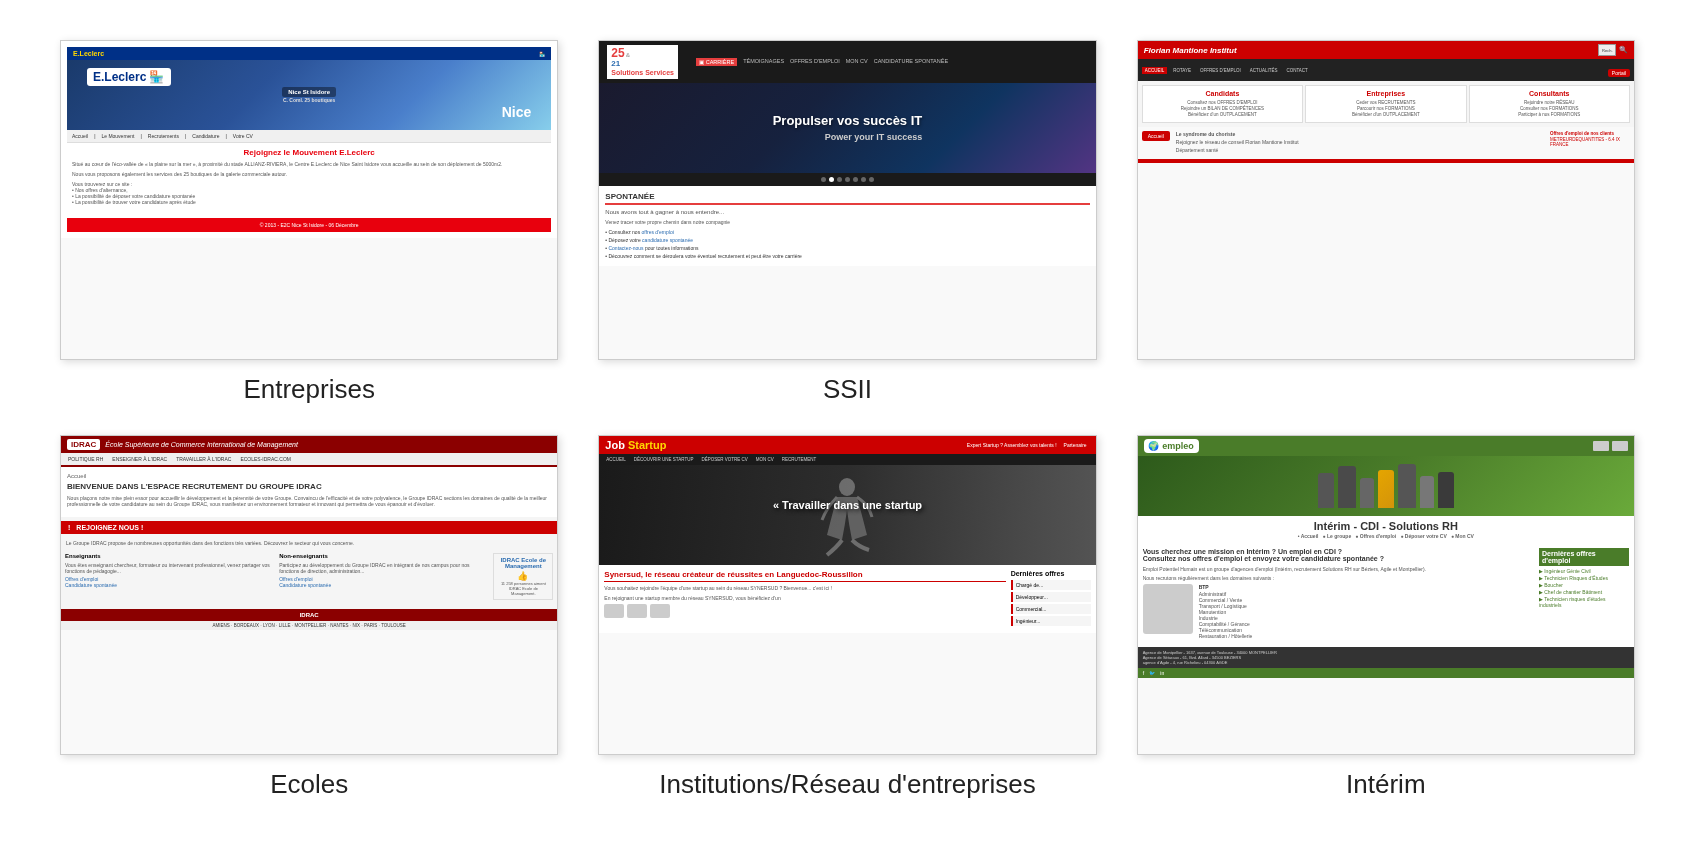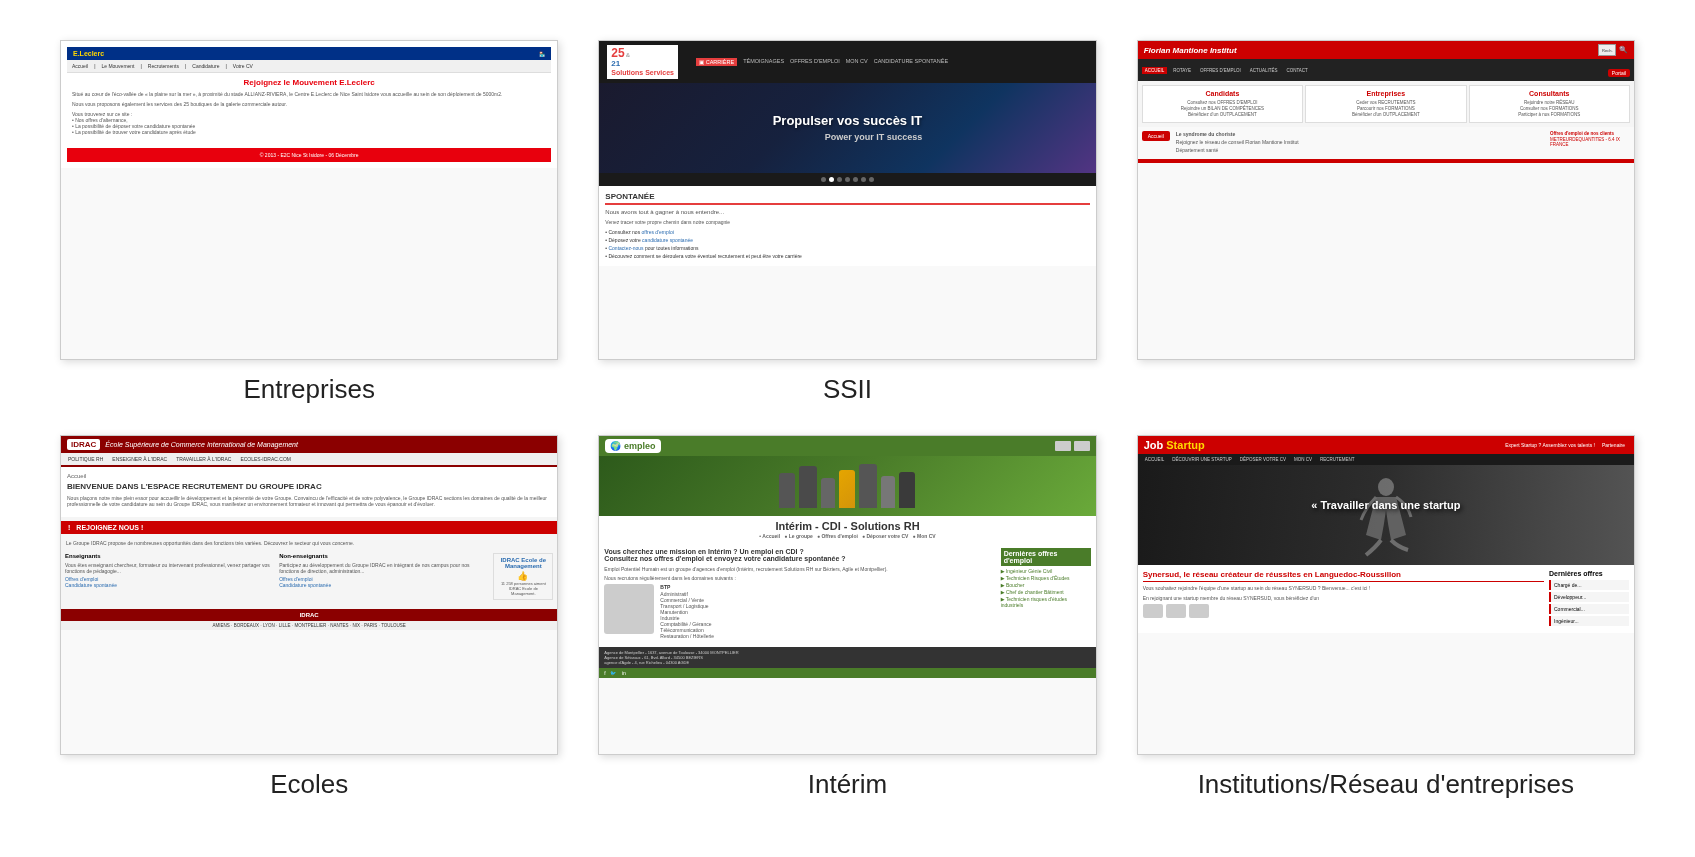--- a/index.html
+++ b/index.html
@@ -549,20 +549,28 @@
 
 <div class="grid-container">
 
   <div class="card">
     <div class="screenshot-frame">
       <div class="leclerc-screen">
         <div class="leclerc-top-bar">
           <span style="font-size:7px; font-weight:bold; color:#FFD700;">E.Leclerc</span>
           <span style="font-size:5px;">🏪</span>
         </div>
+        <div class="leclerc-header-img">
+          <span class="eleclerc-txt">E.Leclerc 🏪</span>
+          <div style="text-align:center;">
+            <div style="font-size:6px; background:rgba(0,0,0,0.4); padding:2px 6px; border-radius:2px;">Nice St Isidore</div>
+            <div style="font-size:5px; color:#ddd;">C. Coml. 25 boutiques</div>
+          </div>
+          <span class="leclerc-nice">Nice</span>
+        </div>
         <div class="leclerc-nav">
           <span>Accueil</span>
           <span style="margin:0 3px;">|</span>
           <span>Le Mouvement</span>
           <span style="margin:0 3px;">|</span>
           <span>Recrutements</span>
           <span style="margin:0 3px;">|</span>
           <span>Candidature</span>
           <span style="margin:0 3px;">|</span>
           <span>Votre CV</span>
@@ -736,20 +744,74 @@
               <div style="font-size:9px;">👍</div>
               <div style="font-size:4px; color:#555;">11 258 personnes aiment IDRAC Ecole de Management.</div>
             </div>
           </div>
         </div>
         <div class="idrac-footer">IDRAC</div>
         <div class="idrac-cities">AMIENS · BORDEAUX · LYON · LILLE · MONTPELLIER · NANTES · NIX · PARIS · TOULOUSE</div>
       </div>
     </div>
     <div class="card-label">Ecoles</div>
+  </div>
+
+  <div class="card">
+    <div class="screenshot-frame">
+      <div class="js-screen">
+        <div class="js-top">
+          <div class="js-logo">Job <span>Startup</span></div>
+          <div style="margin-left:auto; display:flex; gap:4px; align-items:center; font-size:5px; color:#fff;">
+            <span>Expert Startup ? Assemblez vos talents !</span>
+            <span style="background:#cc0000; padding:1px 3px;">Partenaire</span>
+          </div>
+        </div>
+        <div class="js-nav">
+          <span class="js-nav-item">ACCUEIL</span>
+          <span class="js-nav-item">DÉCOUVRIR UNE STARTUP</span>
+          <span class="js-nav-item">DÉPOSER VOTRE CV</span>
+          <span class="js-nav-item">MON CV</span>
+          <span class="js-nav-item">RECRUTEMENT</span>
+        </div>
+        <div class="js-hero">
+          <div style="position:absolute; left:0; top:0; right:0; bottom:0; background: linear-gradient(to right, #1a1a1a 0%, #2d2d2d 50%, #555 100%); opacity:0.9;"></div>
+
+          <svg style="position:absolute; left:50%; transform:translateX(-50%); bottom:0; opacity:0.7;" width="60" height="90" viewBox="0 0 60 90">
+            <ellipse cx="30" cy="12" rx="8" ry="9" fill="#888"></ellipse>
+            <path d="M20 22 Q15 40 10 60 L25 65 Q28 50 30 35 Q32 50 35 65 L50 60 Q45 40 40 22 Z" fill="#777"></path>
+            <path d="M25 65 Q20 72 10 80" stroke="#888" stroke-width="4" fill="none"></path>
+            <path d="M35 65 Q42 72 52 75" stroke="#888" stroke-width="4" fill="none"></path>
+            <path d="M20 22 Q10 32 5 45" stroke="#888" stroke-width="3" fill="none"></path>
+            <path d="M40 22 Q52 30 55 42" stroke="#888" stroke-width="3" fill="none"></path>
+          </svg>
+          <div class="js-hero-text" style="position:relative; z-index:2; top:-10px;">« Travailler dans une startup</div>
+        </div>
+        <div class="js-body">
+          <div class="js-left">
+            <div class="js-section-title">Synersud, le réseau créateur de réussites en Languedoc-Roussillon</div>
+            <div style="font-size:5px; color:#555; margin-bottom:4px;">Vous souhaitez rejoindre l'équipe d'une startup au sein du réseau SYNERSUD ? Bienvenue... c'est ici !</div>
+            <div style="font-size:5px; color:#555; margin-bottom:3px;">En rejoignant une startup membre du réseau SYNERSUD, vous bénéficiez d'un</div>
+            <div style="display:flex; gap:3px; flex-wrap:wrap; margin-bottom:3px;">
+              <div style="width:20px; height:14px; background:#ccc; border-radius:2px;"></div>
+              <div style="width:20px; height:14px; background:#ccc; border-radius:2px;"></div>
+              <div style="width:20px; height:14px; background:#ccc; border-radius:2px;"></div>
+            </div>
+          </div>
+          <div class="js-right">
+            <div class="js-right-title" style="font-size:7px; font-weight:bold; margin-bottom:3px;">Dernières offres</div>
+            <div class="js-offer">Chargé de...</div>
+            <div class="js-offer">Développeur...</div>
+            <div class="js-offer">Commercial...</div>
+            <div class="js-offer">Ingénieur...</div>
+          </div>
+        </div>
+      </div>
+    </div>
+    <div class="card-label">Institutions/Réseau d'entreprises</div>
   </div>
 
   <div class="card">
     <div class="screenshot-frame">
       <div class="emp-screen">
         <div class="emp-top">
           <div class="emp-logo">🌍 empleo</div>
           <div style="margin-left:auto; display:flex; gap:3px;">
             <div style="width:16px; height:10px; background:#ccc; border-radius:1px;"></div>
             <div style="width:16px; height:10px; background:#ccc; border-radius:1px;"></div>
@@ -810,67 +872,13 @@
         <div style="background:#4a7c29; display:flex; gap:5px; padding:2px 5px; font-size:5px; color:#fff;">
           <span>f</span>
             <span>🐦</span>
             <span>in</span>
         </div>
       </div>
     </div>
     <div class="card-label">Intérim</div>
   </div>
 
-  <div class="card">
-    <div class="screenshot-frame">
-      <div class="js-screen">
-        <div class="js-top">
-          <div class="js-logo">Job <span>Startup</span></div>
-          <div style="margin-left:auto; display:flex; gap:4px; align-items:center; font-size:5px; color:#fff;">
-            <span>Expert Startup ? Assemblez vos talents !</span>
-            <span style="background:#cc0000; padding:1px 3px;">Partenaire</span>
-          </div>
-        </div>
-        <div class="js-nav">
-          <span class="js-nav-item">ACCUEIL</span>
-          <span class="js-nav-item">DÉCOUVRIR UNE STARTUP</span>
-          <span class="js-nav-item">DÉPOSER VOTRE CV</span>
-          <span class="js-nav-item">MON CV</span>
-          <span class="js-nav-item">RECRUTEMENT</span>
-        </div>
-        <div class="js-hero">
-          <div style="position:absolute; left:0; top:0; right:0; bottom:0; background: linear-gradient(to right, #1a1a1a 0%, #2d2d2d 50%, #555 100%); opacity:0.9;"></div>
-
-          <svg style="position:absolute; left:50%; transform:translateX(-50%); bottom:0; opacity:0.7;" width="60" height="90" viewBox="0 0 60 90">
-            <ellipse cx="30" cy="12" rx="8" ry="9" fill="#888"></ellipse>
-            <path d="M20 22 Q15 40 10 60 L25 65 Q28 50 30 35 Q32 50 35 65 L50 60 Q45 40 40 22 Z" fill="#777"></path>
-            <path d="M25 65 Q20 72 10 80" stroke="#888" stroke-width="4" fill="none"></path>
-            <path d="M35 65 Q42 72 52 75" stroke="#888" stroke-width="4" fill="none"></path>
-            <path d="M20 22 Q10 32 5 45" stroke="#888" stroke-width="3" fill="none"></path>
-            <path d="M40 22 Q52 30 55 42" stroke="#888" stroke-width="3" fill="none"></path>
-          </svg>
-          <div class="js-hero-text" style="position:relative; z-index:2; top:-10px;">« Travailler dans une startup</div>
-        </div>
-        <div class="js-body">
-          <div class="js-left">
-            <div class="js-section-title">Synersud, le réseau créateur de réussites en Languedoc-Roussillon</div>
-            <div style="font-size:5px; color:#555; margin-bottom:4px;">Vous souhaitez rejoindre l'équipe d'une startup au sein du réseau SYNERSUD ? Bienvenue... c'est ici !</div>
-            <div style="font-size:5px; color:#555; margin-bottom:3px;">En rejoignant une startup membre du réseau SYNERSUD, vous bénéficiez d'un</div>
-            <div style="display:flex; gap:3px; flex-wrap:wrap; margin-bottom:3px;">
-              <div style="width:20px; height:14px; background:#ccc; border-radius:2px;"></div>
-              <div style="width:20px; height:14px; background:#ccc; border-radius:2px;"></div>
-              <div style="width:20px; height:14px; background:#ccc; border-radius:2px;"></div>
-            </div>
-          </div>
-          <div class="js-right">
-            <div class="js-right-title" style="font-size:7px; font-weight:bold; margin-bottom:3px;">Dernières offres</div>
-            <div class="js-offer">Chargé de...</div>
-            <div class="js-offer">Développeur...</div>
-            <div class="js-offer">Commercial...</div>
-            <div class="js-offer">Ingénieur...</div>
-          </div>
-        </div>
-      </div>
-    </div>
-    <div class="card-label">Institutions/Réseau d'entreprises</div>
-  </div>
-
 </div>
 
 </body></html>

